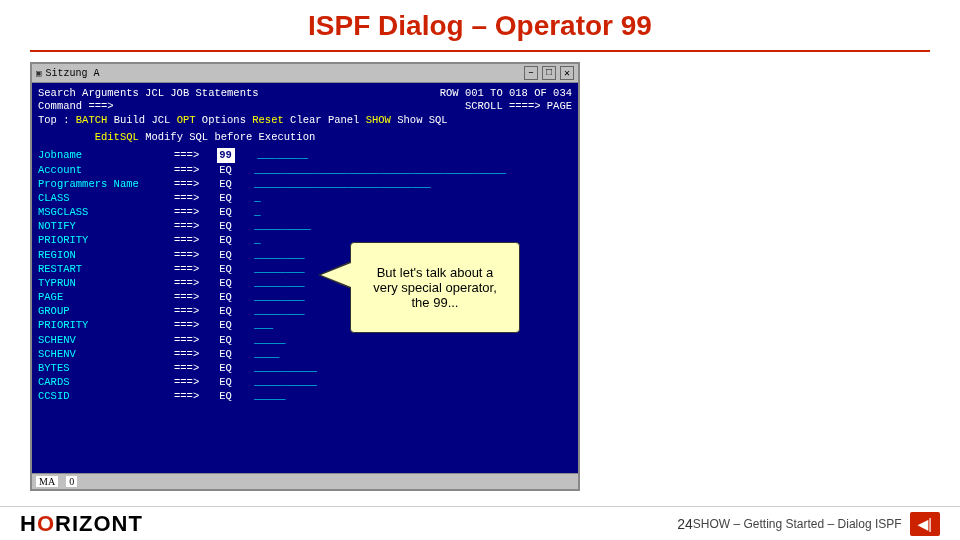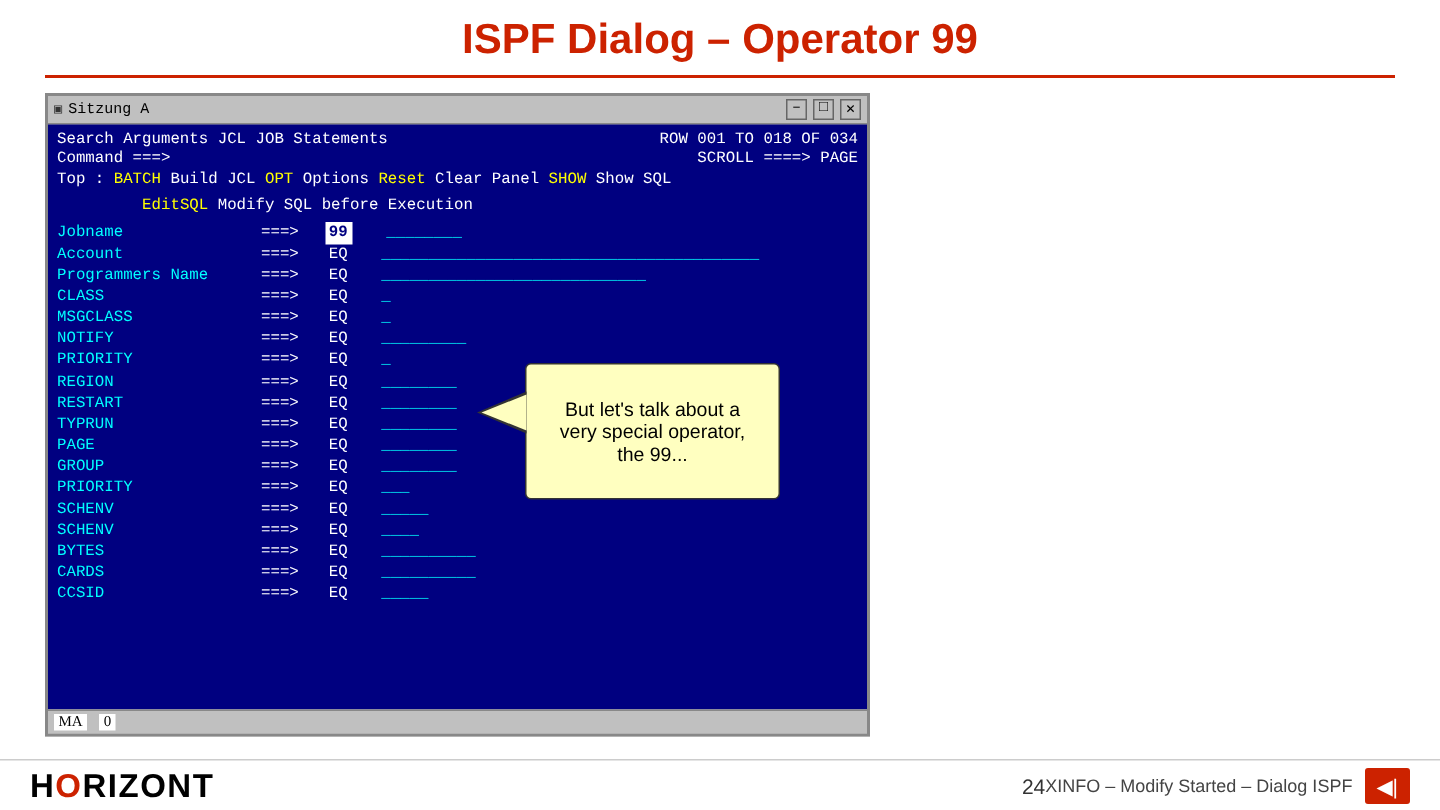--- a/index.html
+++ b/index.html
@@ -438,16 +438,16 @@
 
   </div>
 </div>
 
 <div class="footer">
   <div class="footer-logo">
     <span>H</span><span class="logo-highlight">O</span><span>RIZONT</span>
   </div>
   <div class="footer-page">24</div>
   <div class="footer-right">
-    <span>XINFO – Modify Started – Dialog ISPF</span>
+    <span>SHOW – Getting Started – Dialog ISPF</span>
     <button class="footer-nav-btn">◀|</button>
   </div>
 </div>
 
 </body></html>

